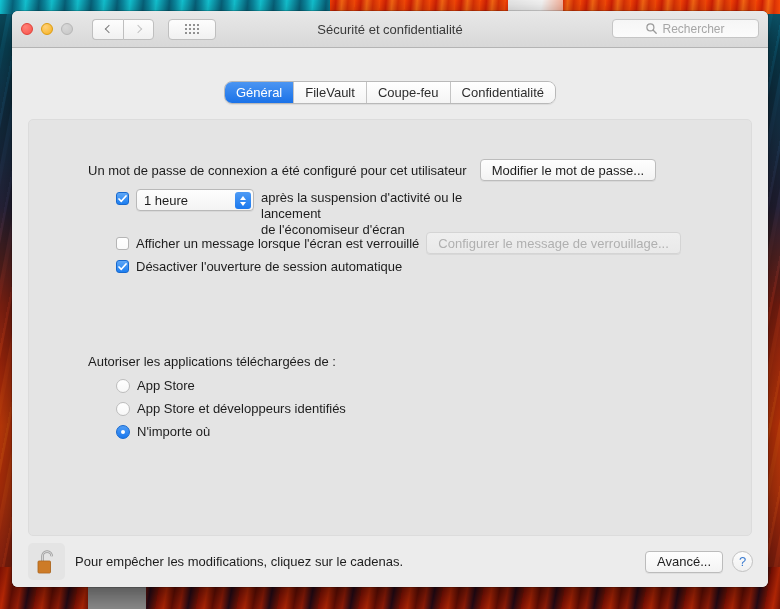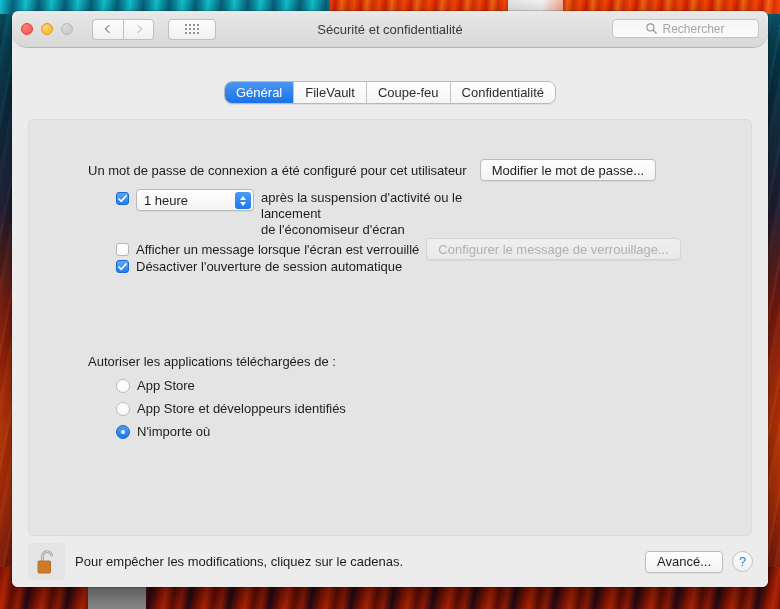--- a/index.html
+++ b/index.html
@@ -65,21 +65,21 @@
     background: #ececec; border-radius: 6px;
     box-shadow: 0 10px 34px rgba(0,0,0,0.55), 0 0 0 0.5px rgba(0,0,0,0.30);
     overflow: hidden; display: flex; flex-direction: column;
   }
 
   
   .titlebar {
     height: 37px; flex: 0 0 37px; position: relative;
     background: linear-gradient(180deg, #e8e8e8 0%, #d8d8d8 100%);
     border-bottom: 1px solid #b4b4b4;
-    display: flex; align-items: center; border-radius: 15px;
+    display: flex; align-items: center;
   }
   .traffic { display: flex; gap: 8px; margin-left: 9px; }
   .light { width: 12px; height: 12px; border-radius: 50%; }
   .light.close  { background: radial-gradient(circle at 35% 30%, #ff8178, #f8524a); border: 0.5px solid #e04138; }
   .light.min    { background: radial-gradient(circle at 35% 30%, #ffd17a, #f5b11f); border: 0.5px solid #dd9c10; }
   .light.zoom   { background: radial-gradient(circle at 35% 30%, #d8d8d8, #c6c6c6); border: 0.5px solid #b6b6b6; }
 
   .navgroup { display: flex; margin-left: 19px; }
   .navbtn {
     width: 31px; height: 21px;
@@ -297,21 +297,21 @@
             <span class="ar up"></span>
               <span class="ar dn"></span>
           </span>
         </span>
         <span class="lbl wrap" style="margin-top:1px; max-width:260px;">
           <span>après la suspension d'activité ou le lancement</span><br>
           <span>de l'économiseur d'écran</span>
         </span>
       </div>
 
-      <div class="row" style="left:87px; top:112px; gap:7px;margin-top:6px;">
+      <div class="row" style="left:87px; top:112px; gap:7px;">
         <span class="cb off"></span>
         <span class="lbl">Afficher un message lorsque l'écran est verrouillé</span>
         <span class="btn disabled">Configurer le message de verrouillage...</span>
       </div>
 
       <div class="row" style="left:87px; top:139px; gap:7px;">
         <span class="cb on">
           <svg width="9" height="8" viewBox="0 0 9 8">
             <polyline points="1,4 3.3,6.3 8,1" fill="none" stroke="#fff" stroke-width="1.7" stroke-linecap="round" stroke-linejoin="round"></polyline>
           </svg>

